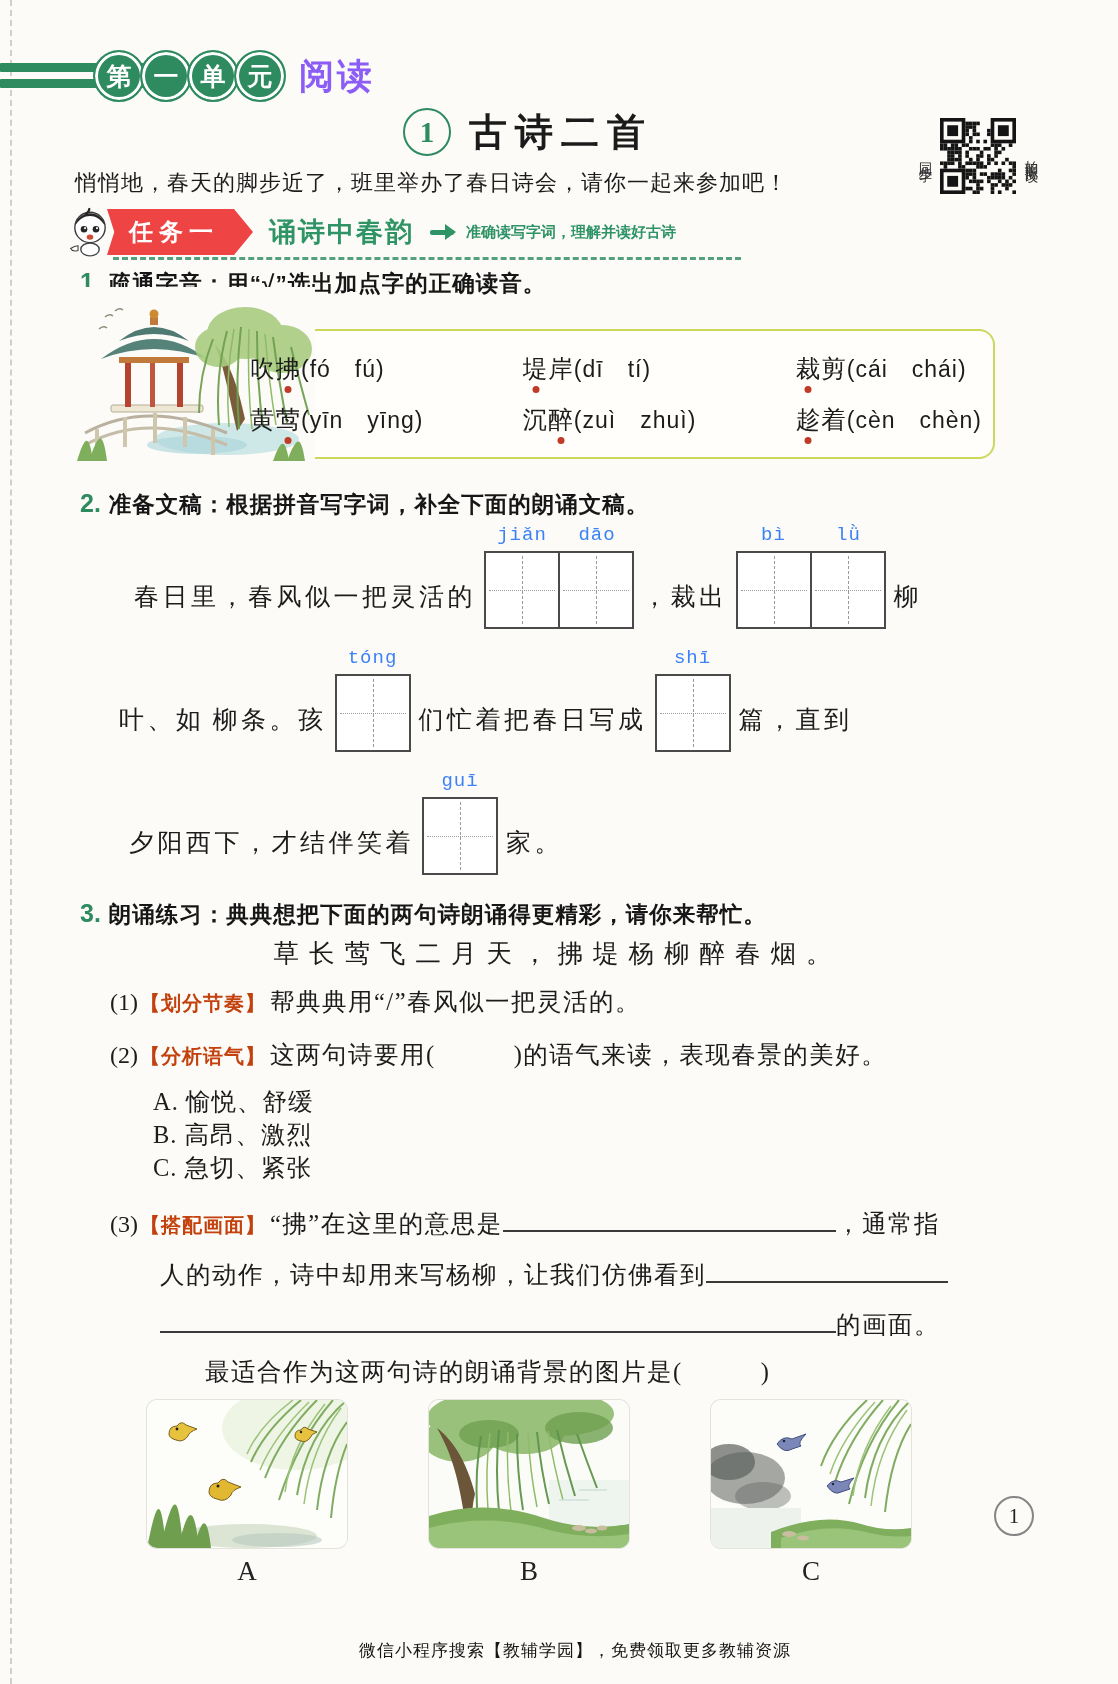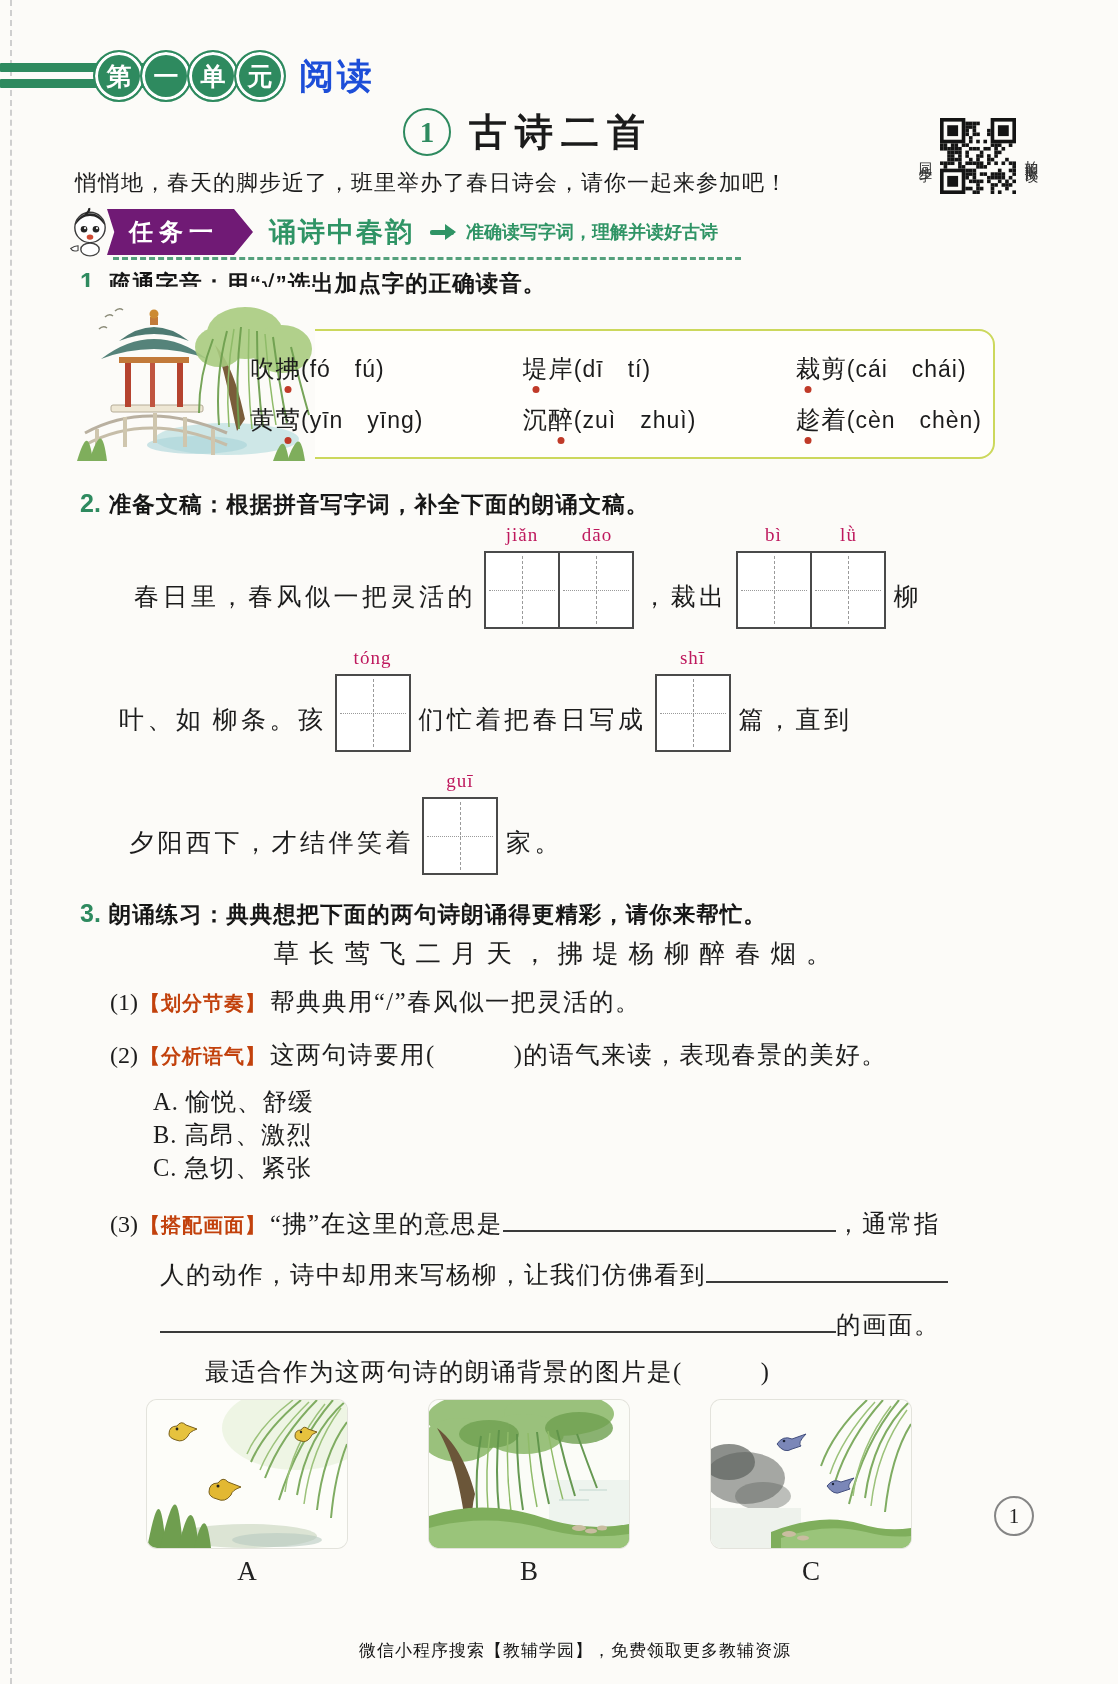--- a/index.html
+++ b/index.html
@@ -9,46 +9,46 @@
   .main{position:absolute;left:75px;top:50px;width:965px;}
 
   
   .unit-banner{position:relative;height:52px;display:flex;align-items:center;white-space:nowrap;}
   .stripes{position:absolute;left:-75px;top:13px;width:175px;}
   .stripes i{display:block;height:9px;background:#2e8a5f;margin-bottom:7px;border-radius:1px;}
   .badges{display:flex;position:relative;margin-left:18px;}
   .badge-circle{width:48px;height:48px;border-radius:50%;background:#2e8a5f;border:2px solid #2e8a5f;
     box-shadow:inset 0 0 0 3px #fff;display:flex;align-items:center;justify-content:center;
     color:#fff;font-size:25px;font-weight:bold;margin-right:-5px;font-family:"Liberation Serif",serif;}
-  .unit-section{margin-left:18px;font-family:"Liberation Sans",sans-serif;font-weight:bold;font-size:35px;color:#1d4ed8;letter-spacing:3px;}
+  .unit-section{margin-left:18px;font-family:"Liberation Sans",sans-serif;font-weight:bold;font-size:35px;color:#8b5cf6;letter-spacing:3px;}
 
   
   .title-row{margin-top:4px;height:52px;display:flex;align-items:center;padding-left:328px;white-space:nowrap;}
   .lesson-circle{width:44px;height:44px;border-radius:50%;border:2.5px solid #2e8a5f;color:#2e8a5f;
     display:flex;align-items:center;justify-content:center;font-size:29px;font-weight:bold;}
   .lesson-title{margin-left:18px;font-size:38px;font-weight:bold;letter-spacing:8px;color:#1b1b1b;}
 
   
   .qr-block{position:absolute;top:118px;right:78px;display:flex;align-items:center;gap:6px;}
   .vtext{writing-mode:vertical-rl;font-family:"Liberation Sans",sans-serif;font-size:13.5px;color:#2c2c2c;letter-spacing:3px;}
   .qr-svg{width:76px;height:76px;}
 
   .intro{margin-top:10px;font-size:22px;line-height:30px;letter-spacing:1px;white-space:nowrap;}
 
   
   .task{position:relative;margin-top:10px;height:48px;display:flex;align-items:center;white-space:nowrap;}
   .task::after{content:"";position:absolute;left:38px;width:628px;bottom:-4px;border-bottom:3px dashed #55a07c;}
   .mascot{width:46px;height:50px;flex:0 0 auto;margin-left:-8px;}
-  .task-badge{margin-left:-6px;background:#701a75;color:#fff;font-family:"Liberation Sans",sans-serif;
+  .task-badge{margin-left:-6px;background:#ef4444;color:#fff;font-family:"Liberation Sans",sans-serif;
     font-weight:bold;font-size:24px;letter-spacing:6px;padding:7px 34px 7px 22px;
     clip-path:polygon(0 0,87% 0,100% 50%,87% 100%,0 100%,5% 50%);}
   .task-title{margin-left:16px;color:#2f9465;font-weight:bold;font-size:27px;letter-spacing:2px;font-family:"Liberation Sans",sans-serif;}
   .task-arrow{display:inline-block;margin:0 12px 0 16px;position:relative;width:24px;height:5px;background:#2f9465;border-radius:2px;}
   .task-arrow::after{content:"";position:absolute;right:-10px;top:-6px;border:8.5px solid transparent;border-left:11px solid #2f9465;}
-  .task-sub{color:#2f9465;font-weight:bold;font-size:18px;font-family:"Liberation Sans",sans-serif;}
+  .task-sub{color:#2f9465;font-weight:bold;font-size:15px;font-family:"Liberation Sans",sans-serif;}
 
   
   .q-head{margin-top:12px;padding-left:5px;display:flex;align-items:baseline;white-space:nowrap;}
   .q-num{color:#2e8a5f;font-weight:bold;font-size:25px;font-family:"Liberation Sans",sans-serif;margin-right:8px;}
   .q-text{font-family:"Liberation Sans",sans-serif;font-weight:bold;font-size:22.5px;color:#161616;letter-spacing:1px;}
 
   
   .q1-fig{position:relative;margin-top:10px;height:150px;}
   .q1-box{position:absolute;left:8px;right:45px;top:20px;bottom:0;border:2.5px solid #ccd85c;border-radius:16px;background:#fffefb;}
   .q1-illu{position:absolute;left:2px;top:-22px;width:238px;height:174px;z-index:2;}
@@ -62,21 +62,21 @@
   .q1-opt{font-family:"Liberation Sans",sans-serif;font-size:23px;letter-spacing:1px;}
 
   
   .q2-line{display:flex;align-items:flex-end;white-space:nowrap;}
   .l1{margin-top:4px;padding-left:55px;}
   .l2{margin-top:18px;padding-left:40px;}
   .l3{margin-top:18px;padding-left:50px;}
   .fill-text{font-size:25px;letter-spacing:3.5px;padding-bottom:16px;margin:0 4px;}
   .cbox-group{display:flex;margin:0 4px;}
   .cbox-cell{display:flex;flex-direction:column;align-items:center;}
-  .pinyin{height:27px;font-family:Liberation Serif, serif;font-size:19px;color:#be185d;letter-spacing:1px;text-align:right;}
+  .pinyin{height:27px;font-family:Liberation Mono, monospace;font-size:19px;color:#3b82f6;letter-spacing:1px;text-align:right;}
   .cbox{position:relative;width:72px;height:74px;border:2px solid #4a4a4a;background:#fff;}
   .cbox-cell:not(:first-child) .cbox{border-left:0;}
   .cbox .v{position:absolute;left:50%;top:3px;bottom:3px;border-left:1.5px dashed #9a9a9a;}
   .cbox .h{position:absolute;top:50%;left:3px;right:3px;border-top:1.5px dotted #9a9a9a;}
 
   
   .poem{margin-top:6px;text-align:center;font-size:25.5px;letter-spacing:10px;white-space:nowrap;}
   .q3-sub{margin-top:14px;padding-left:35px;display:flex;align-items:baseline;white-space:nowrap;font-size:24px;}
   .sub-num{font-size:24px;margin-right:2px;}
   .sub-tag{color:#c2410c;font-family:"Liberation Sans",sans-serif;font-weight:bold;font-size:20px;letter-spacing:1px;margin-right:4px;}

